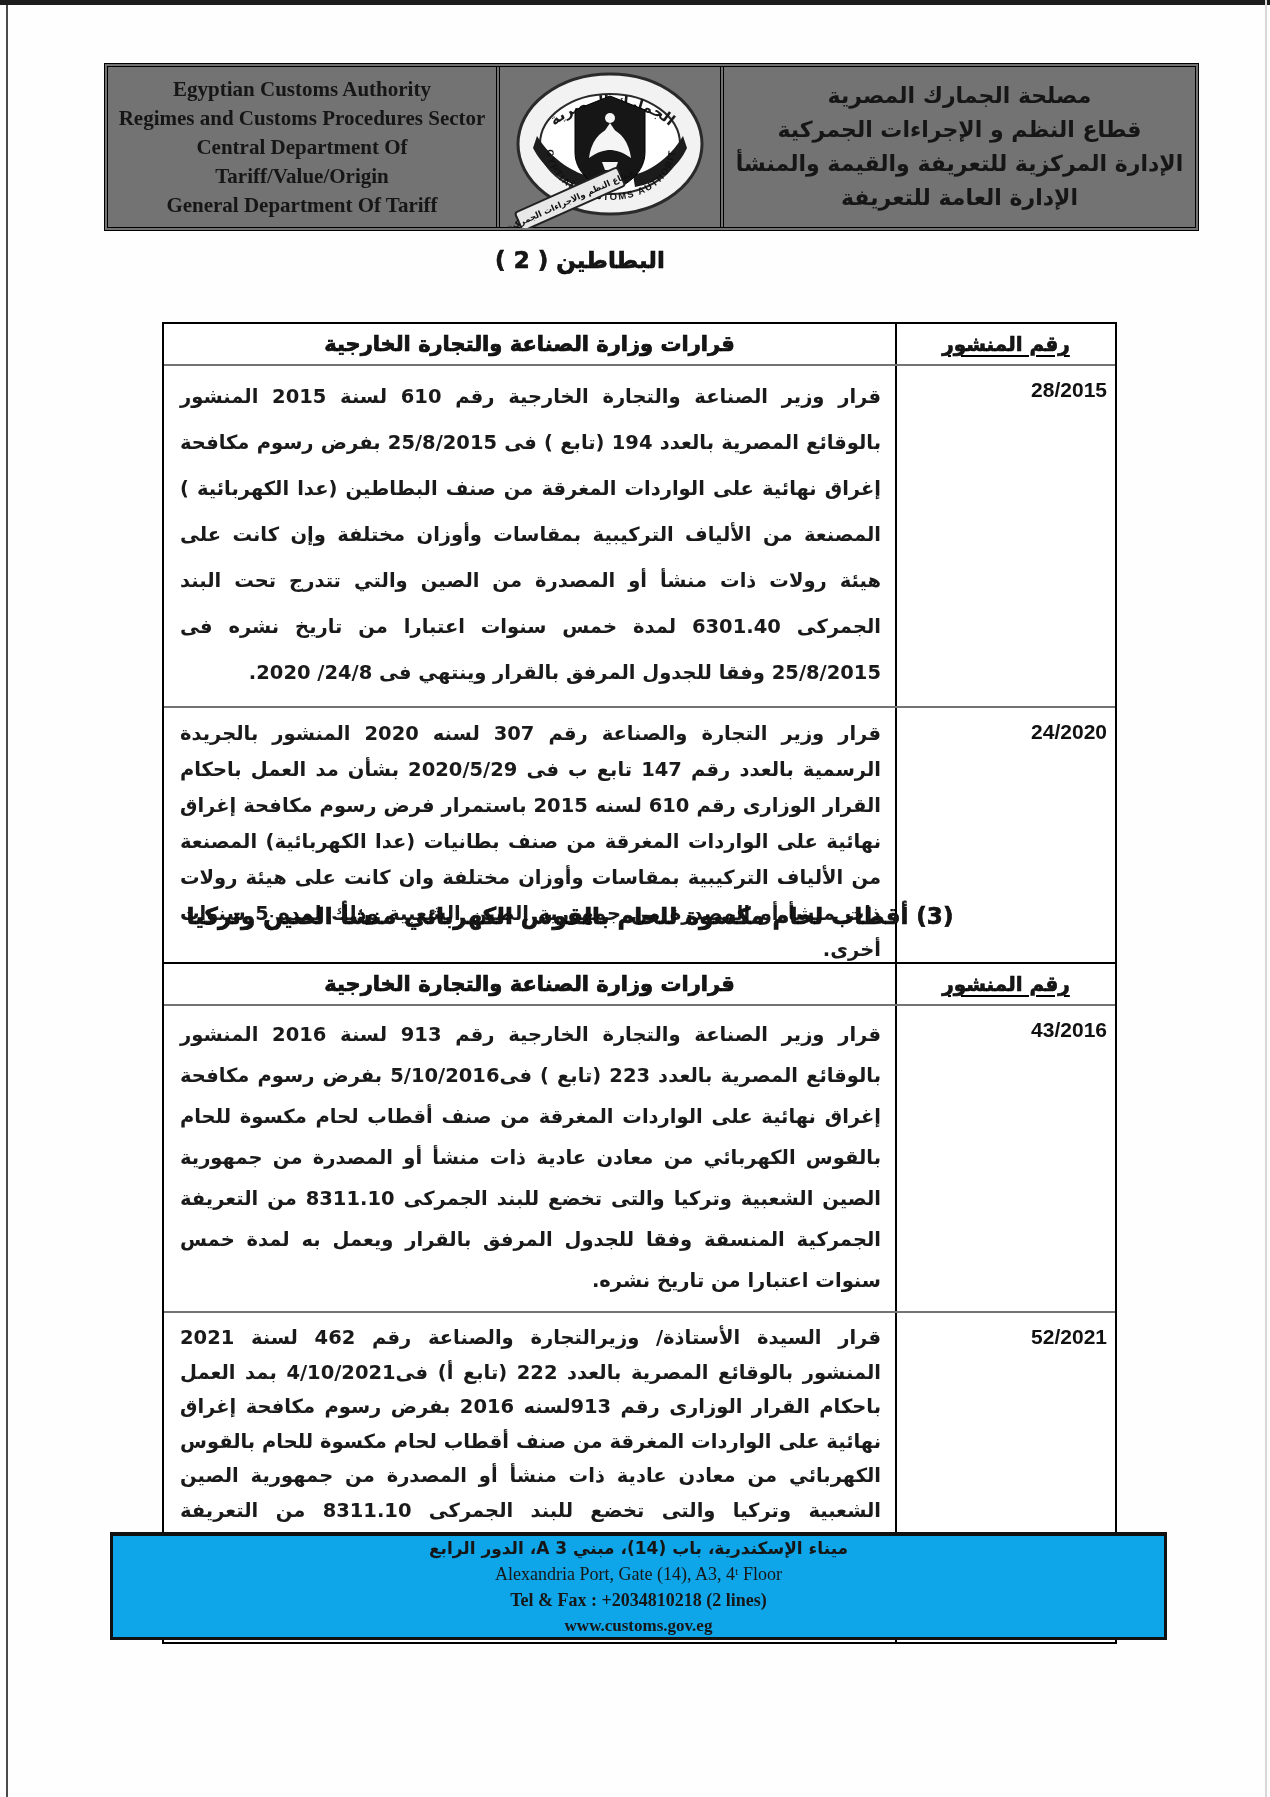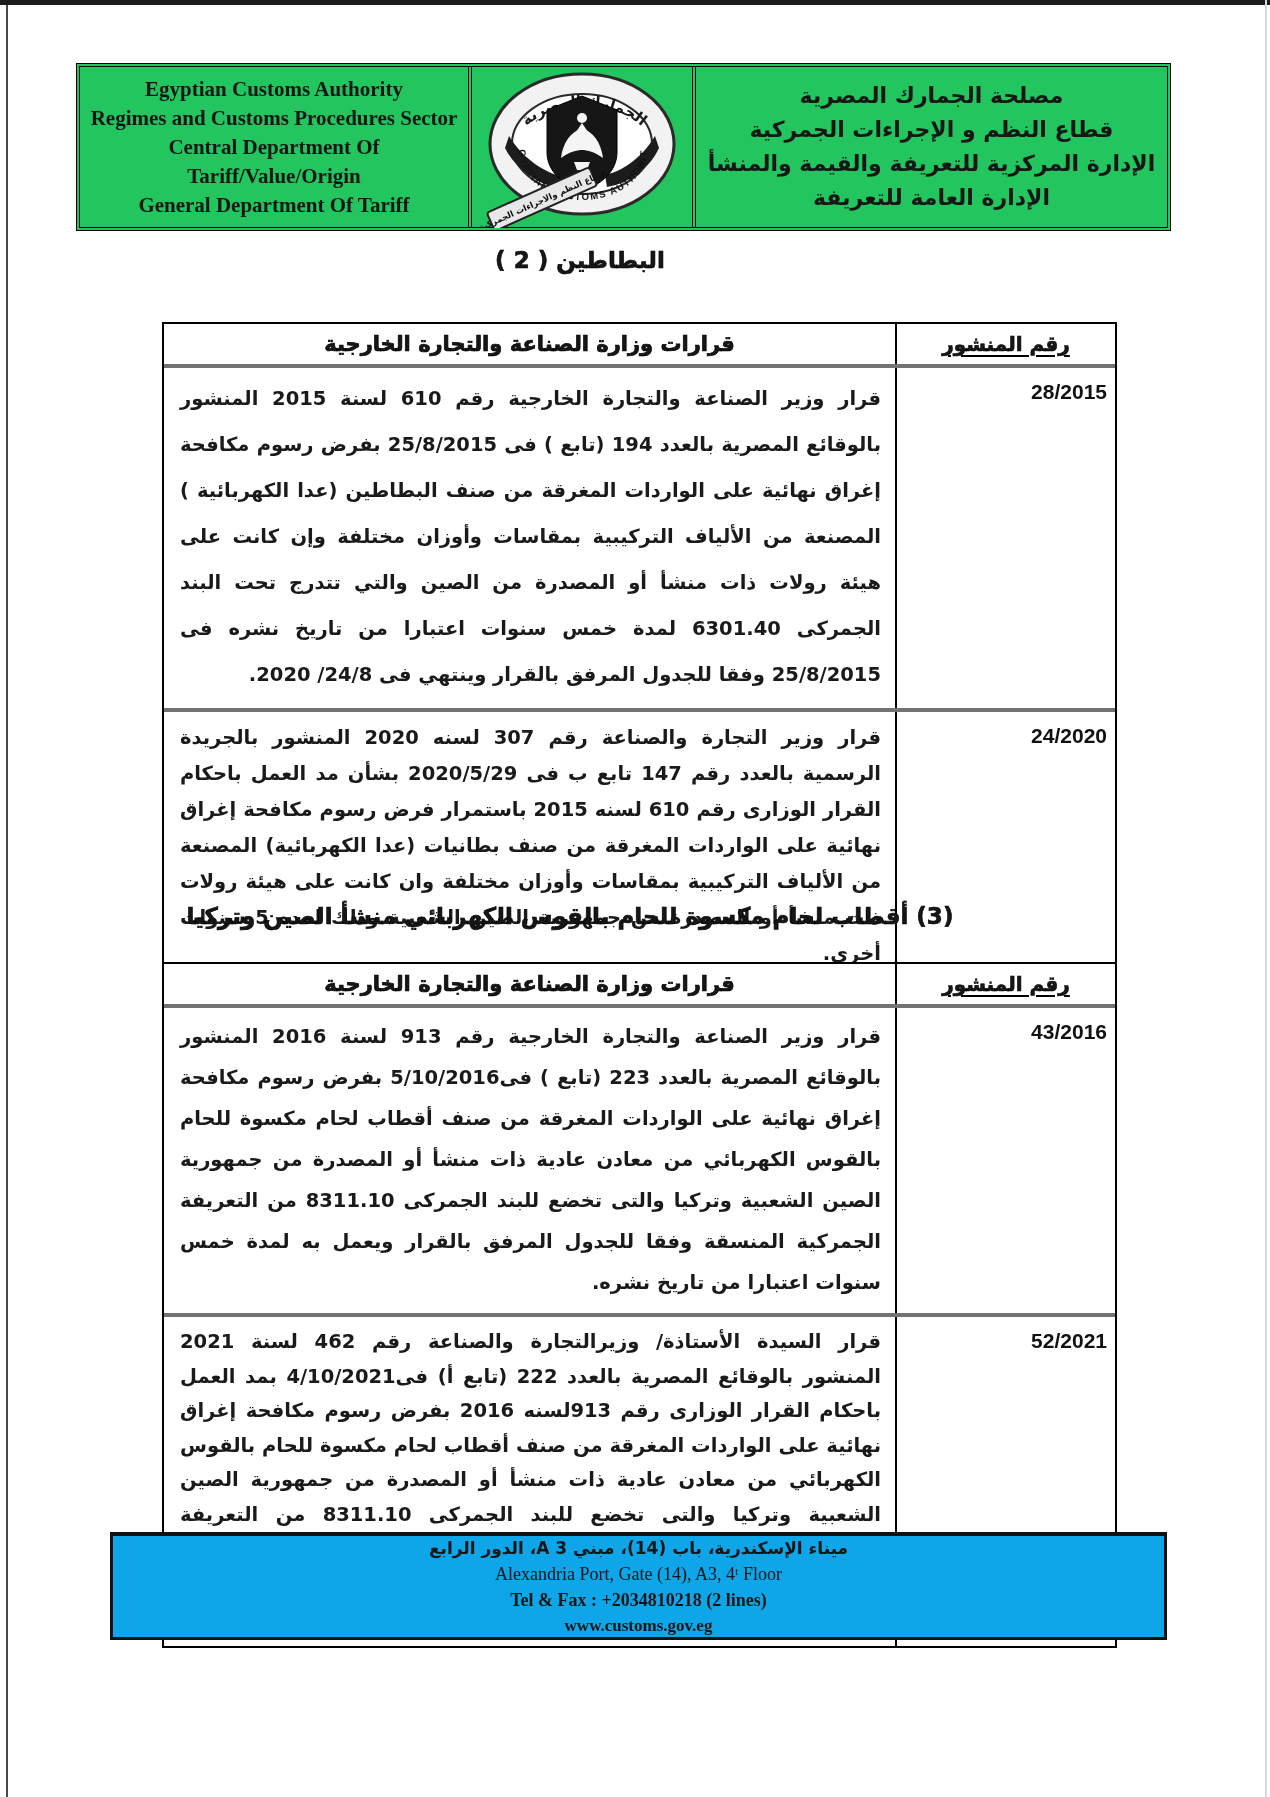--- a/index.html
+++ b/index.html
@@ -9,22 +9,22 @@
     background:#fefefe; color:#161616; overflow:hidden;
     font-family:"DejaVu Sans", sans-serif;
   }
   
   .scan-top  { position:absolute; top:0; left:0; width:100%; height:5px; background:#1c1c1c; }
   .scan-left { position:absolute; top:5px; left:6px; width:2px; height:1792px; background:#4a4a4a; }
   .scan-right{ position:absolute; top:0; right:3px; width:2px; height:100%; background:#d8d8d8; }
 
   
   .hdr {
-    position:absolute; left:76px; top:63px; width:1095px; height:168px;
-    border:4px double #000; display:flex; background:#22c55e;
+    position:absolute; left:104px; top:63px; width:1095px; height:168px;
+    border:4px double #000; display:flex; background:#737373;
   }
   .hdr-en {
     width:392px; border-right:4px double #000;
     display:flex; flex-direction:column; justify-content:center; align-items:center;
     font-family:"Liberation Serif", serif; font-weight:bold; font-size:21px;
     line-height:29px; text-align:center; padding:4px 6px;
   }
   .hdr-logo {
     width:224px; border-right:4px double #000;
     display:flex; align-items:center; justify-content:center;
@@ -44,21 +44,21 @@
   .sec-title.t2 { top:247px; direction:ltr;padding-left:20px; }
   .sec-title.t3 { top:903px; direction:rtl; }
 
   
   .dtable {
     position:absolute; left:162px; width:955px;
     border:2px solid #000; background:#fff;
   }
   .dtable.tb1 { top:322px; }
   .dtable.tb2 { top:962px; }
-  .trow { display:flex; border-bottom:4px solid #737373; }
+  .trow { display:flex; border-bottom:2px solid #737373; }
   .trow:last-child { border-bottom:none; }
   .cell-text { flex:1; direction:rtl; }
   .cell-num  { width:220px; border-left:2px solid #000; direction:rtl; }
 
   .thead .cell-text {
     display:flex; align-items:center; justify-content:center;
     font-weight:900; font-size:21px; min-height:40px;
     -webkit-text-stroke:0.7px #000;
   }
   .thead .cell-num {

